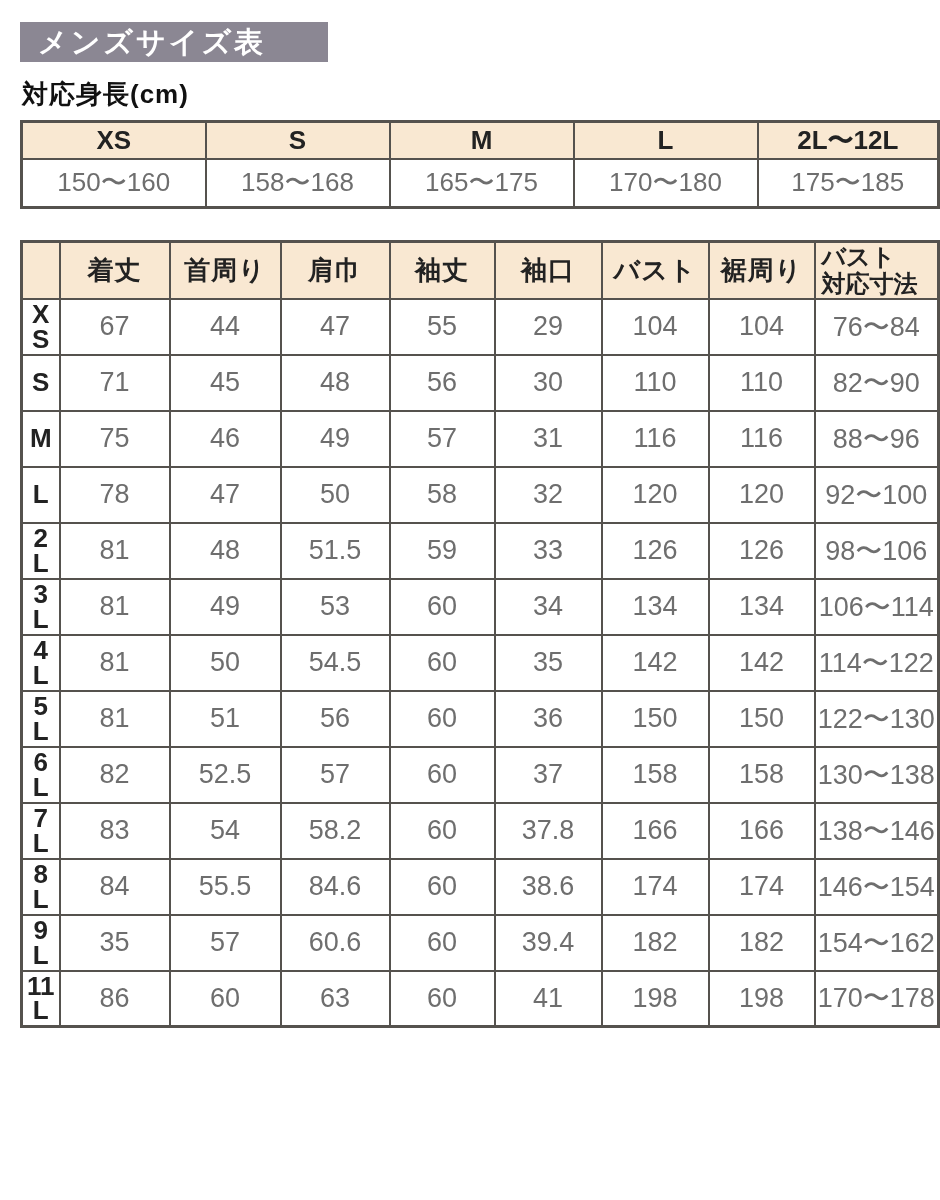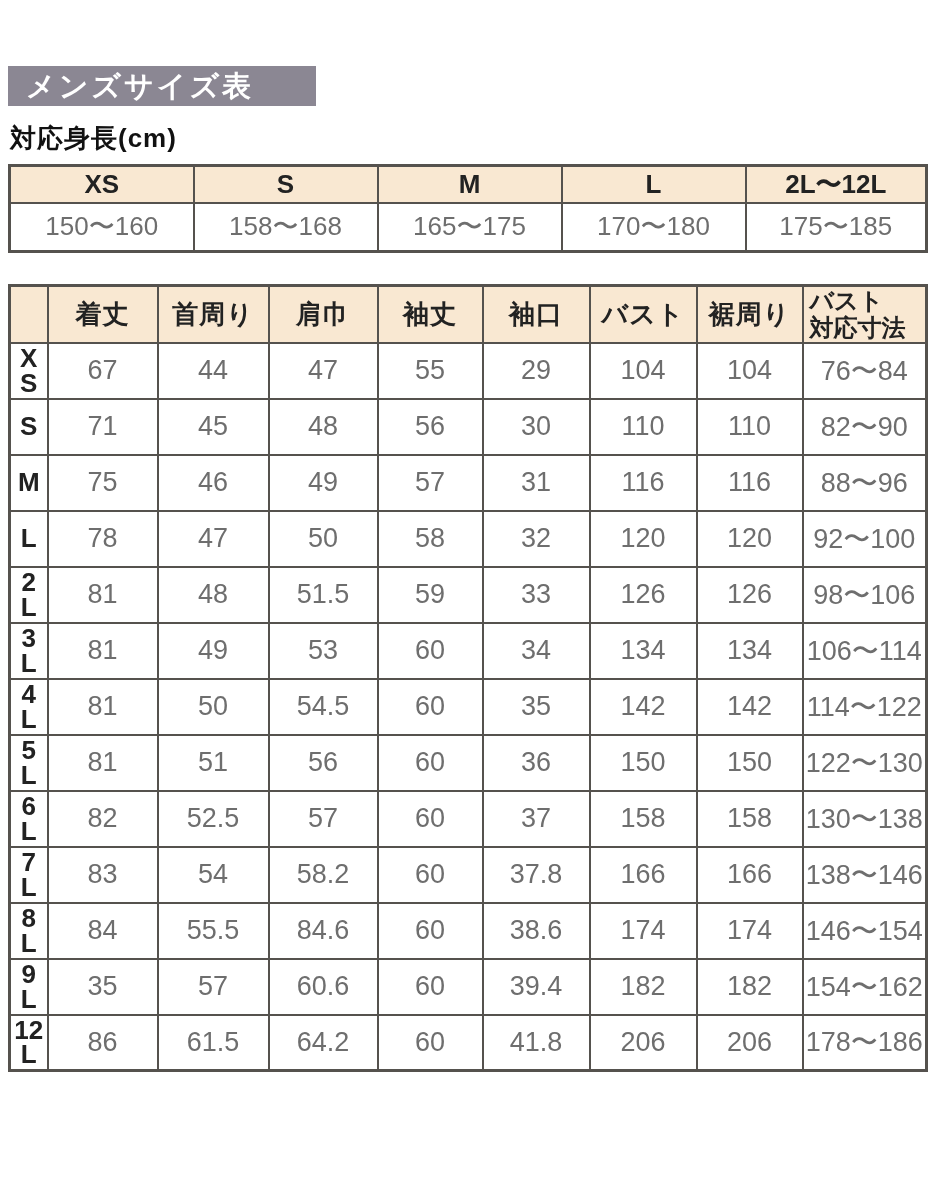--- a/index.html
+++ b/index.html
@@ -2,21 +2,21 @@
 <html style="--title-bg: #8b8793; --header-bg: #f9e8d2; --border: #55524e; --value-text: #6e6e6e;"><head>
 <meta charset="utf-8">
 <style>
   * { box-sizing: border-box; margin: 0; padding: 0; }
   html, body {
     width: 940px;
     background: #ffffff;
     font-family: "Liberation Sans", "DejaVu Sans", sans-serif;
   }
   body { height: 1200px; overflow: hidden; }
-  .page { padding: 22px 10px 0 8px; margin-top: 44px; }
+  .page { padding: 22px 10px 0 20px; }
 
   .title-bar {
     display: inline-block;
     min-width: 308px;
     height: 40px;
     line-height: 36px;
     background: var(--title-bg, #8b8793);
     color: #ffffff;
     font-size: 29px;
     font-weight: bold;
@@ -283,26 +283,26 @@
           <td>35</td>
           <td>57</td>
           <td>60.6</td>
           <td>60</td>
           <td>39.4</td>
           <td>182</td>
           <td>182</td>
           <td>154〜162</td>
         </tr>
         <tr>
-          <th>12<br>L</th>
+          <th>11<br>L</th>
           <td>86</td>
-          <td>61.5</td>
-          <td>64.2</td>
-          <td>60</td>
-          <td>41.8</td>
-          <td>206</td>
-          <td>206</td>
-          <td>178〜186</td>
+          <td>60</td>
+          <td>63</td>
+          <td>60</td>
+          <td>41</td>
+          <td>198</td>
+          <td>198</td>
+          <td>170〜178</td>
         </tr>
       </tbody>
   </table>
 
 </div>
 
 </body></html>

